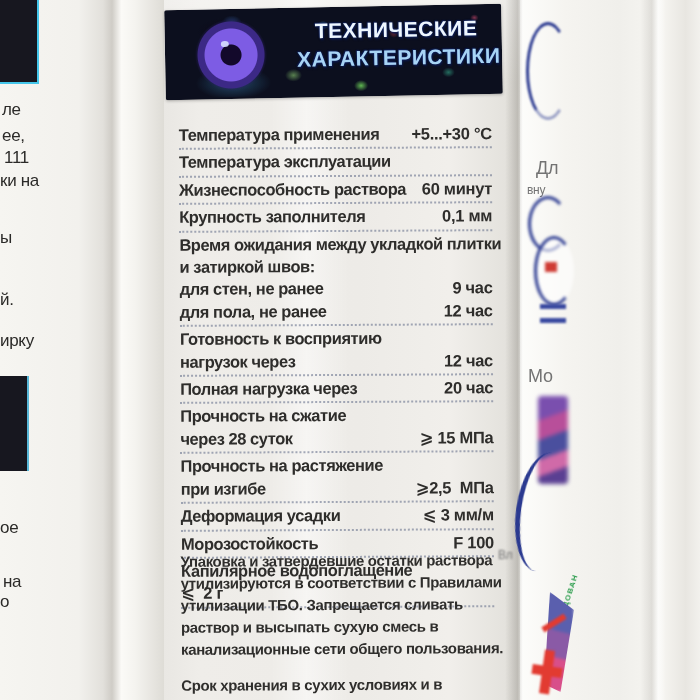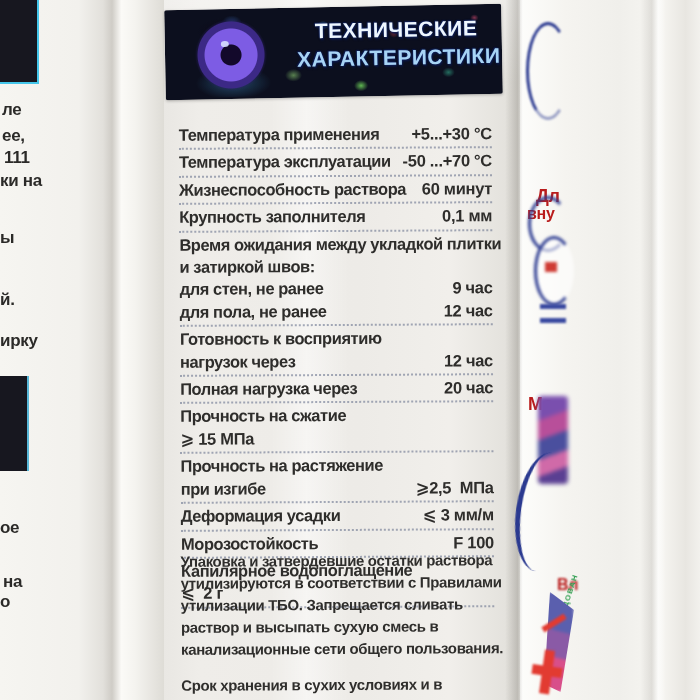--- a/index.html
+++ b/index.html
@@ -32,21 +32,21 @@
     background:linear-gradient(90deg,#fdfdfb 0%,#f5f4f0 25%,#f0efeb 55%,#f7f6f2 78%,#e8e6e1 92%,#f2f1ed 100%);
   }
   .right-crease{
     position:absolute;left:640px;top:0;width:26px;height:700px;pointer-events:none;
     background:linear-gradient(90deg,rgba(0,0,0,0) 0%,rgba(120,115,108,.18) 45%,rgba(255,255,255,.6) 70%,rgba(0,0,0,0) 100%);
   }
   
   .dark-block{background:#17171f;position:absolute;}
   .dark-block.b1{left:0;top:0;width:37px;height:82px;border-right:2px solid #45c6ea;border-bottom:2px solid #45c6ea;}
   .dark-block.b2{left:0;top:376px;width:27px;height:95px;border-right:2px solid #58b8d8;}
-  .lfrag{position:absolute;font-weight:bold;font-size:17px;color:#2b2a28;letter-spacing:-.3px;}
+  .lfrag{position:absolute;font-weight:normal;font-size:17px;color:#2b2a28;letter-spacing:-.3px;}
   
   .banner{
     position:absolute;left:165px;top:7px;width:337px;height:90px;
     transform:rotate(-1.1deg);border-radius:2px;overflow:hidden;
     background:
       radial-gradient(10px 8px at 58% 88%,rgba(110,210,90,.85),transparent 70%),
       radial-gradient(8px 6px at 47% 20%,rgba(70,180,230,.8),transparent 70%),
       radial-gradient(7px 7px at 68% 30%,rgba(200,60,60,.6),transparent 70%),
       radial-gradient(9px 7px at 84% 75%,rgba(60,200,160,.5),transparent 70%),
       radial-gradient(12px 9px at 38% 75%,rgba(150,220,120,.55),transparent 70%),
@@ -75,21 +75,21 @@
   
   .spec-table{position:absolute;left:180px;top:122px;width:313px;transform:rotate(-.3deg);}
   .row{border-bottom:2px dotted rgba(95,105,135,.55);padding:1px 0 2px 0;}
   .line{display:flex;justify-content:space-between;align-items:baseline;line-height:22.4px;}
   .lab{font-weight:bold;font-size:16.5px;letter-spacing:-.45px;white-space:nowrap;}
   .val{font-weight:bold;font-size:16.5px;letter-spacing:-.3px;white-space:pre;text-align:left;}
   
   .notes{position:absolute;left:181px;top:550px;width:330px;transform:rotate(-.3deg);}
   .notes p{margin:0 0 14px 0;font-weight:bold;font-size:15px;line-height:22px;letter-spacing:-.35px;color:#2f2e2c;}
   
-  .rfrag{position:absolute;font-weight:bold;color:#b91c1c;letter-spacing:-.3px;margin-top:28px;}
+  .rfrag{position:absolute;font-weight:normal;color:#737373;letter-spacing:-.3px;}
   .arc{position:absolute;border:3px solid #2b3a90;border-radius:50%;background:transparent;}
   .arc.a1{left:526px;top:22px;width:38px;height:92px;border-right-color:transparent;border-bottom-color:rgba(43,58,144,.45);filter:blur(1.2px);}
   .arc.a2{left:528px;top:196px;width:34px;height:50px;border-right-color:transparent;filter:blur(1.5px);}
   .badge{position:absolute;left:534px;top:236px;width:34px;height:64px;border:3px solid #2b3a90;border-radius:50%;border-right-color:transparent;filter:blur(1.4px);background:rgba(255,255,255,.6);}
   .badge-red{position:absolute;left:545px;top:262px;width:12px;height:10px;background:#cf3a33;filter:blur(1.5px);}
   .badge-lines{position:absolute;left:540px;top:304px;width:26px;height:30px;filter:blur(1.3px);
     background:linear-gradient(180deg,#3a4aa0 0 5px,transparent 5px 14px,#3a4aa0 14px 19px,transparent 19px);}
   .mosaic{position:absolute;left:538px;top:396px;width:30px;height:88px;filter:blur(2.2px);border-radius:4px;
     background:linear-gradient(160deg,#7a4fae 0 25%,#b84f9a 25% 45%,#4a4f9e 45% 65%,#d06aa8 65% 82%,#5a3f92 82%);}
   .swoosh{position:absolute;left:516px;top:452px;width:52px;height:120px;border-left:5px solid #2b3a90;border-radius:50%;transform:rotate(8deg);filter:blur(.6px);border-top-color:transparent;}
@@ -143,21 +143,20 @@
   <div class="spec-table">
       <div class="row">
         <div class="line">
           <span class="lab">Температура применения</span>
           <span class="val">+5...+30 °C</span>
         </div>
       </div>
       <div class="row">
         <div class="line">
           <span class="lab">Температура эксплуатации</span>
-          <span class="val">-50 ...+70 °C</span>
         </div>
       </div>
       <div class="row">
         <div class="line">
           <span class="lab">Жизнеспособность раствора</span>
           <span class="val">60 минут</span>
         </div>
       </div>
       <div class="row">
         <div class="line">
@@ -198,20 +197,21 @@
           <span class="lab">Полная нагрузка через</span>
           <span class="val">20 час</span>
         </div>
       </div>
       <div class="row">
         <div class="line">
           <span class="lab">Прочность на сжатие</span>
           <span class="val"></span>
         </div>
         <div class="line">
+          <span class="lab">через 28 суток</span>
           <span class="val">⩾ 15 МПа</span>
         </div>
       </div>
       <div class="row">
         <div class="line">
           <span class="lab">Прочность на растяжение</span>
           <span class="val"></span>
         </div>
         <div class="line">
           <span class="lab">при изгибе</span>
@@ -241,27 +241,27 @@
       </div>
     </div>
 
   <div class="notes">
     <p>Упаковка и затвердевшие остатки раствора утилизируются в соответствии с Правилами утилизации ТБО. Запрещается сливать раствор и высыпать сухую смесь в канализационные сети общего пользования.</p>
     <p>Срок хранения в сухих условиях и в оригинальной не поврежденной упаковке не более 18 месяцев.</p>
   </div>
 
   <div class="arc a1"></div>
   <span class="rfrag" style="left:536px;top:158px;font-size:18px">Дл</span>
-  <span class="rfrag" style="left:527px;top:177px;font-size:16px">вну</span>
+  <span class="rfrag" style="left:527px;top:183px;font-size:12px">вну</span>
   <div class="arc a2"></div>
   <div class="badge"></div>
   <div class="badge-red"></div>
   <div class="badge-lines"></div>
   <span class="rfrag" style="left:528px;top:366px;font-size:18px">Мо</span>
   <div class="mosaic"></div>
   <div class="swoosh"></div>
-  <span class="rfrag" style="left:557px;top:548px;font-size:16px;filter:blur(.8px)">Вл</span>
+  <span class="rfrag" style="left:498px;top:548px;font-size:12px;filter:blur(.8px)">Вл</span>
   <div class="green-rot">РЕКОМЕНДОВАН</div>
   <div class="wedge"></div>
   <div class="red-stroke"></div>
   <div class="red-cross"></div>
 
 </div>
 
 </body></html>

